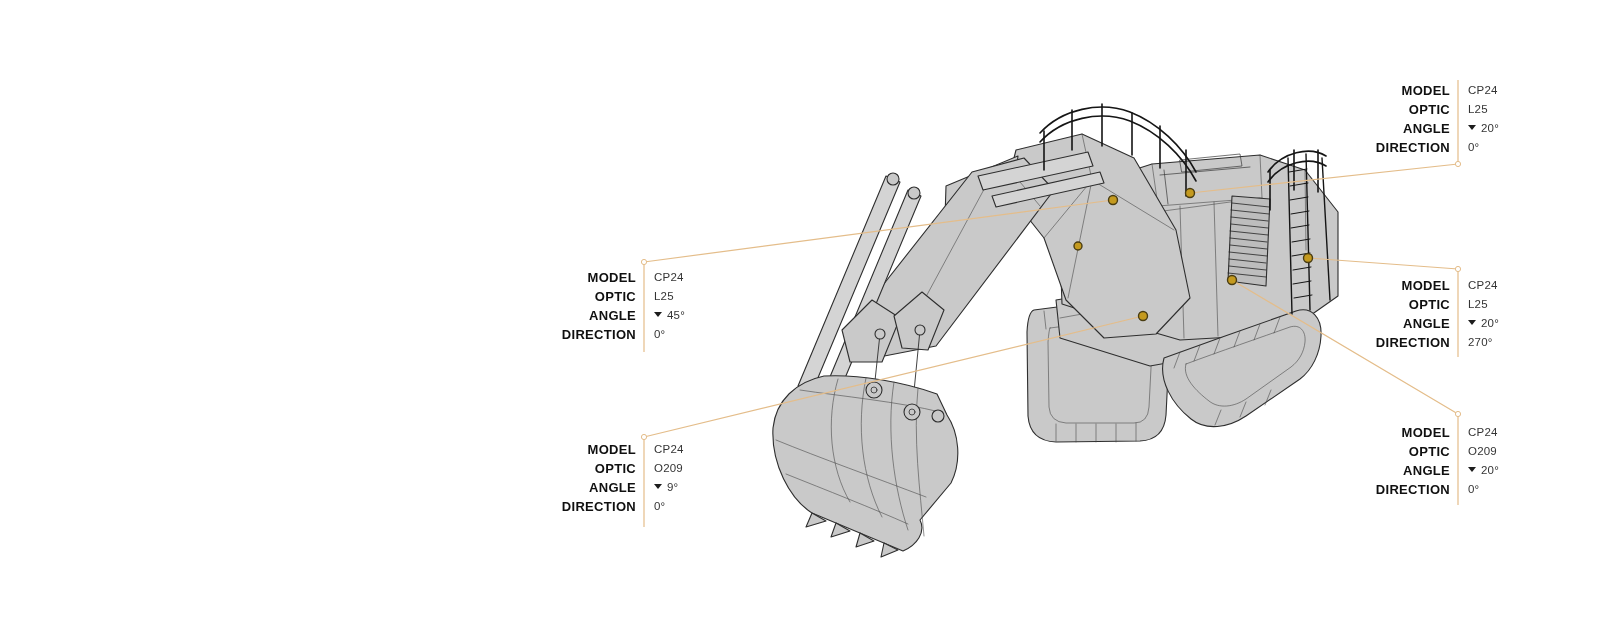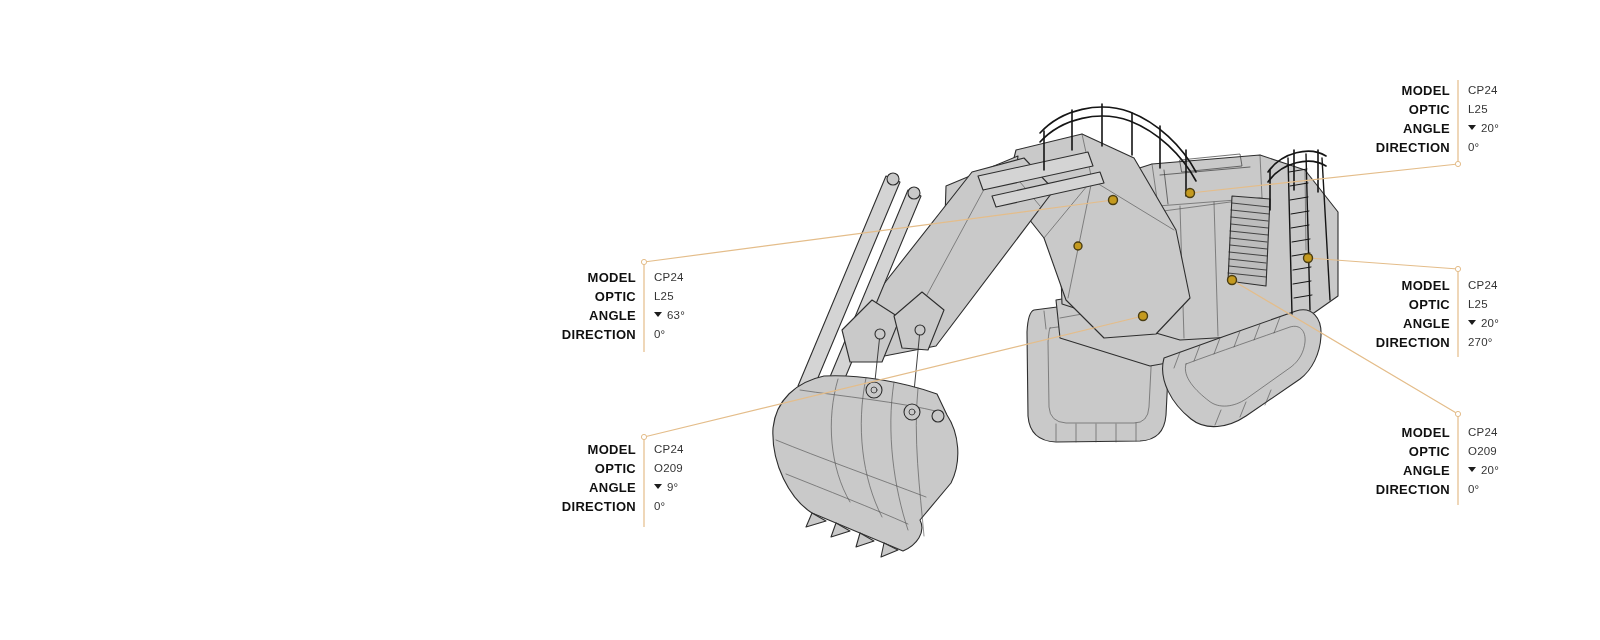--- a/index.html
+++ b/index.html
@@ -192,21 +192,21 @@
   <div class="ann" style="left:494px;top:268px">
     <div class="col labels">
       <div class="lbl">MODEL</div>
       <div class="lbl">OPTIC</div>
       <div class="lbl">ANGLE</div>
       <div class="lbl">DIRECTION</div>
     </div>
     <div class="col vals">
       <div class="val">CP24</div>
       <div class="val">L25</div>
-      <div class="val angle"><span class="caret"></span><span>63°</span></div>
+      <div class="val angle"><span class="caret"></span><span>45°</span></div>
       <div class="val">0°</div>
     </div>
   </div>
 
   <div class="ann" style="left:494px;top:440px">
     <div class="col labels">
       <div class="lbl">MODEL</div>
       <div class="lbl">OPTIC</div>
       <div class="lbl">ANGLE</div>
       <div class="lbl">DIRECTION</div>

